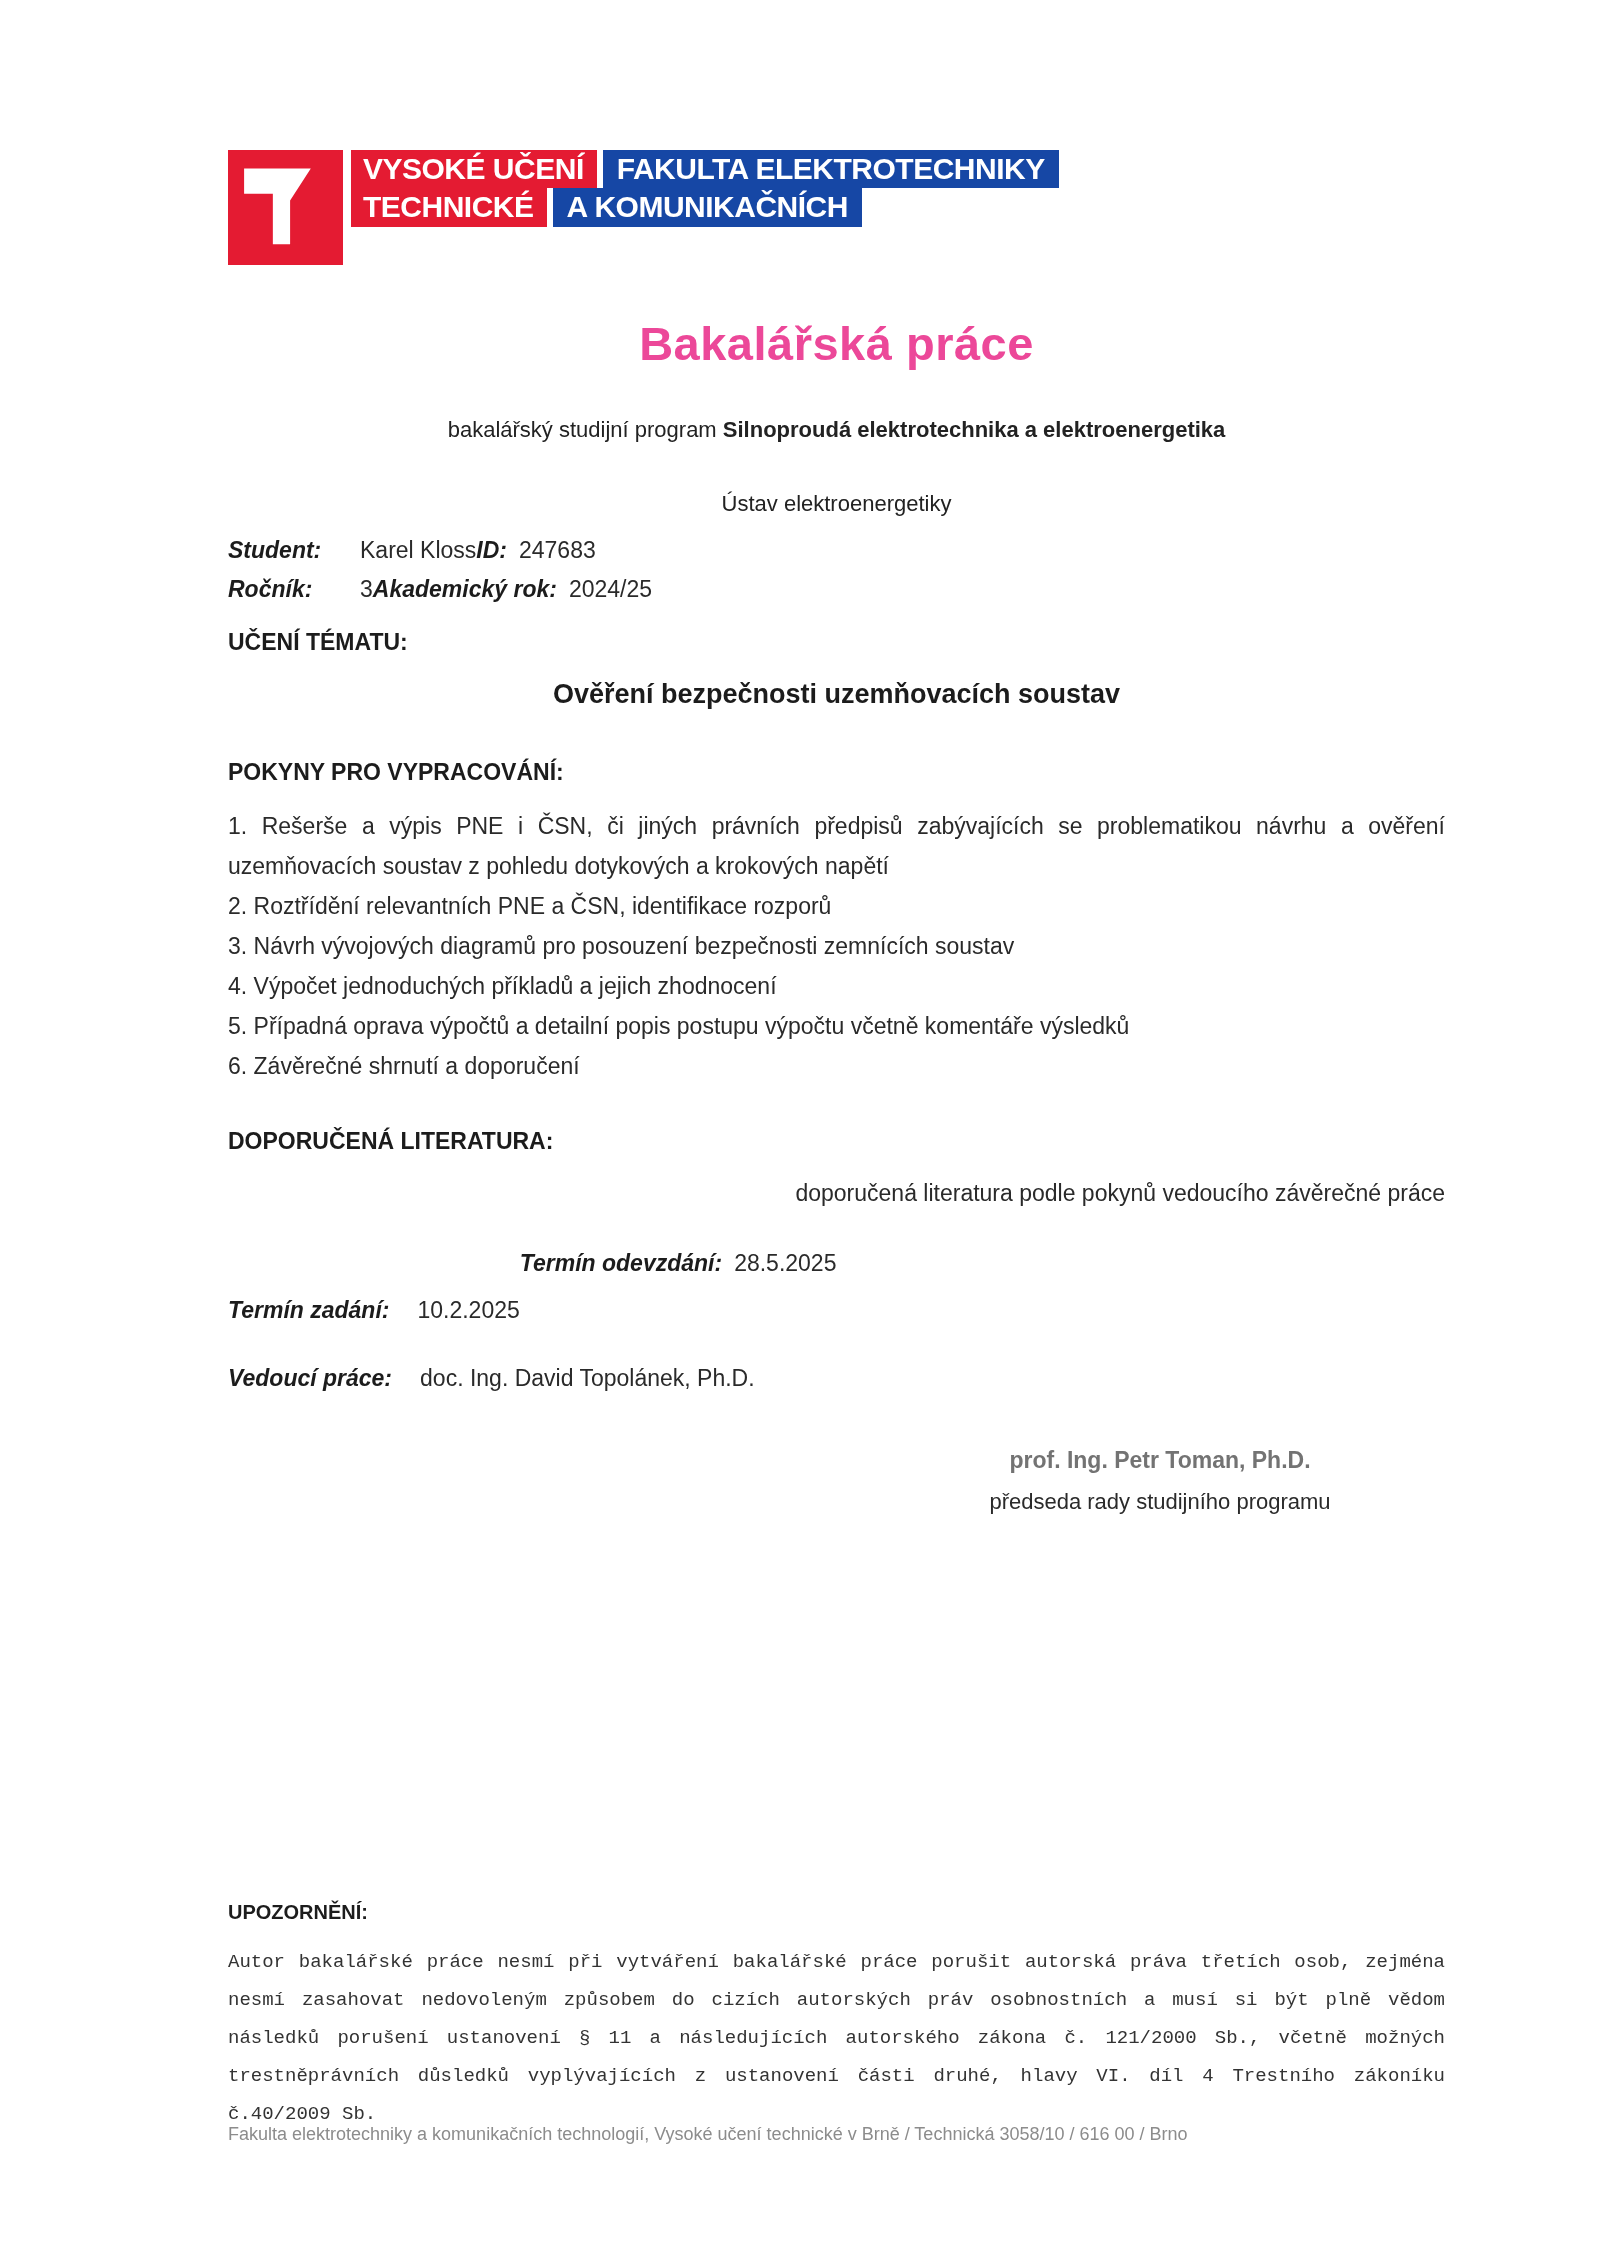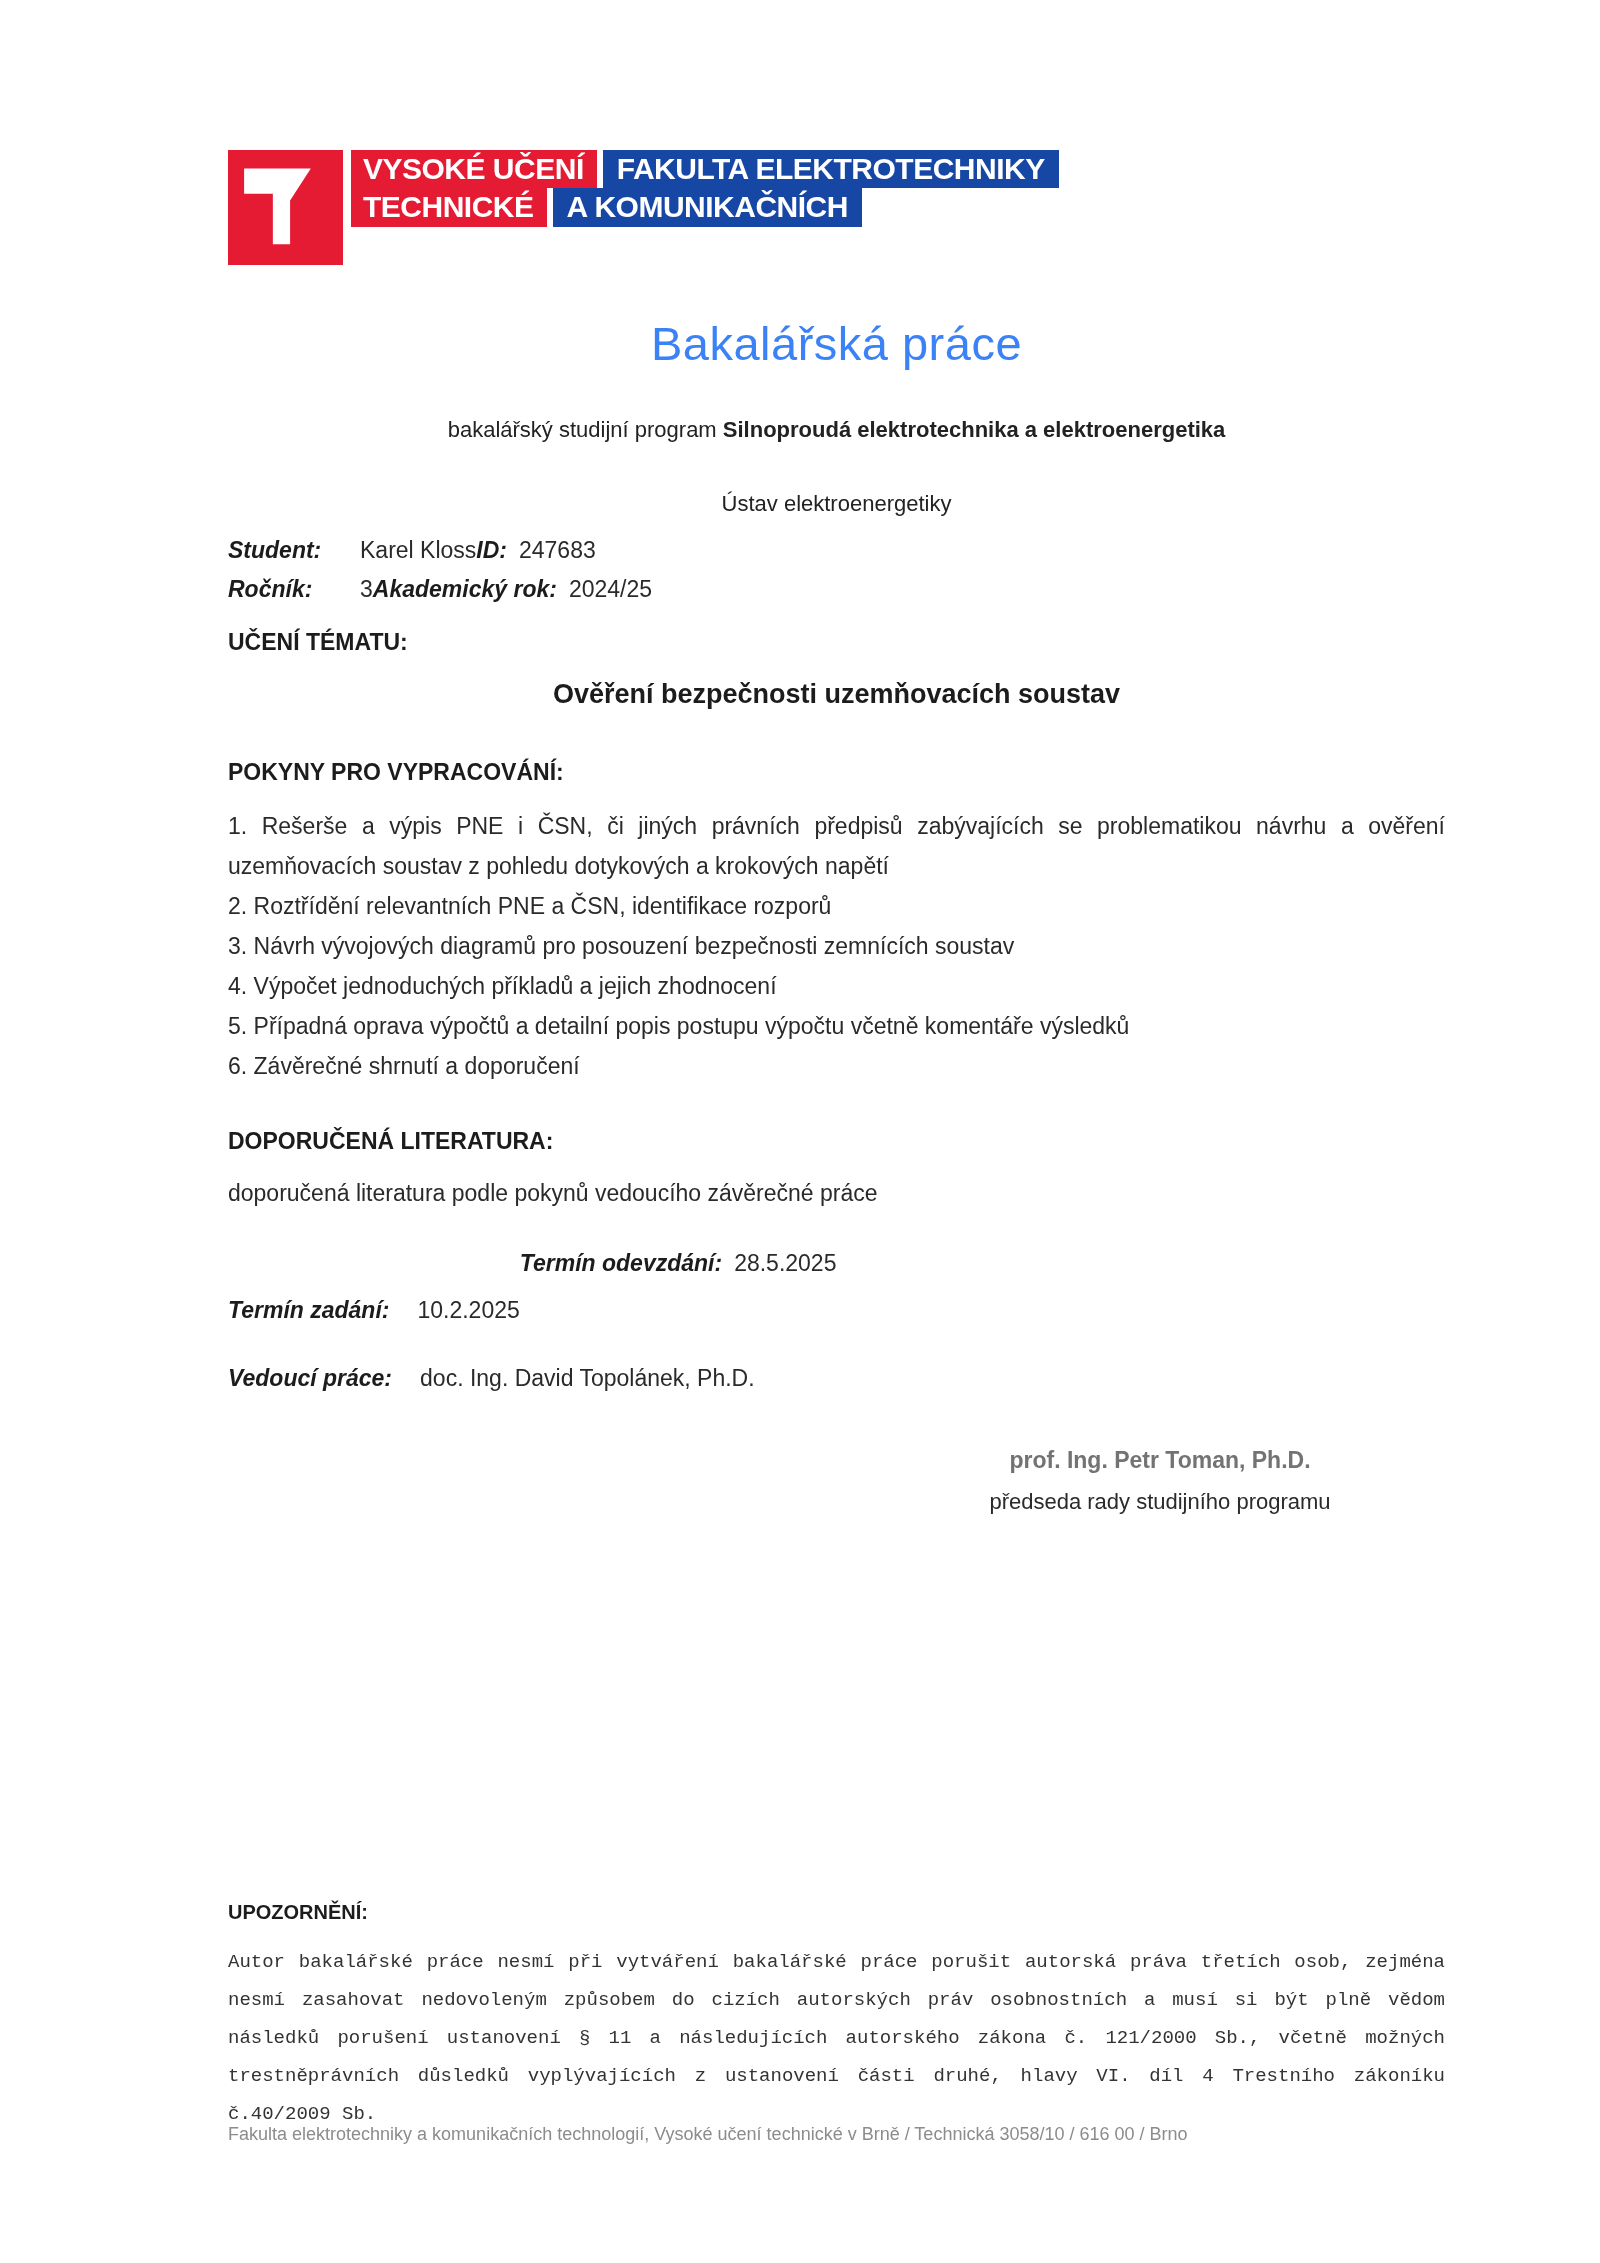--- a/index.html
+++ b/index.html
@@ -24,21 +24,21 @@
   .logo-chip {
     display:flex; align-items:center;
     font-weight:700; font-size:30px; color:#ffffff;
     letter-spacing:-0.5px; white-space:nowrap;
   }
   .logo-chip.red  { background:var(--vut-red);  padding:0 13px 0 12px; margin-right:6px; }
   .logo-chip.blue { background:var(--vut-blue); padding:0 14px; }
   
   .abs { position:absolute; left:228px; right:155px; }
   .centered { text-align:center; }
-  .doc-title { top:316px; font-size:47px; font-weight:400; color:#3b82f6; letter-spacing:0.5px; }
+  .doc-title { top:316px; font-size:47px; font-weight:700; color:#ec4899; letter-spacing:0.5px; }
   .program-line { top:417px; font-size:22px; }
   .program-line b { font-weight:700; }
   .department { top:491px; font-size:22px; }
   .info-row { display:flex; justify-content:flex-start; font-size:23px; }
   .row-student { top:537px; }
   .row-rocnik  { top:576px; }
   .row-termin  { top:1250px; }
   .row-vedouci { top:1318px; }
   .pair { display:flex; align-items:baseline; white-space:nowrap; }
   .lbl { font-weight:700; font-style:italic; color:#1c1c1c; }
@@ -46,21 +46,21 @@
   .pair.left-pair.wide .lbl { min-width:0; margin-right:28px;margin-top:47px; }
   .pair.right-pair .val { margin-left:12px; }
   .val { font-weight:400; color:#2a2a2a; }
   .section-h { font-size:23px; font-weight:700; color:#1c1c1c; }
   .nazev-h   { top:629px; }
   .topic-title { top:679px; font-size:27px; font-weight:700; color:#1c1c1c; }
   .pokyny-h  { top:759px; }
   .instructions { top:806px; font-size:23px; line-height:40px; color:#2a2a2a; }
   .instructions p { text-align:justify; }
   .literatura-h { top:1128px; }
-  .lit-text { top:1180px; font-size:23px; color:#2a2a2a; }
+  .lit-text { top:1180px; font-size:23px; color:#2a2a2a;text-align:right; }
   .signature { position:absolute; left:870px; width:580px; top:1447px; text-align:center; }
   .sig-name { font-size:23px; font-weight:700; color:#737373; }
   .sig-role { font-size:22px; margin-top:15px; color:#2a2a2a; }
   .upozorneni-h { top:1901px; font-size:20px; }
   .notice-text { top:1943px; font-size:19px; line-height:38px; text-align:justify; color:#333333;font-family:Liberation Mono, monospace; }
   .footer-line { top:2124px; font-size:18px; color:#8c8c8c; }
   :root { --vut-red:#e41b32; --vut-blue:#1647a5; }
 </style>
 </head>
 <body>

